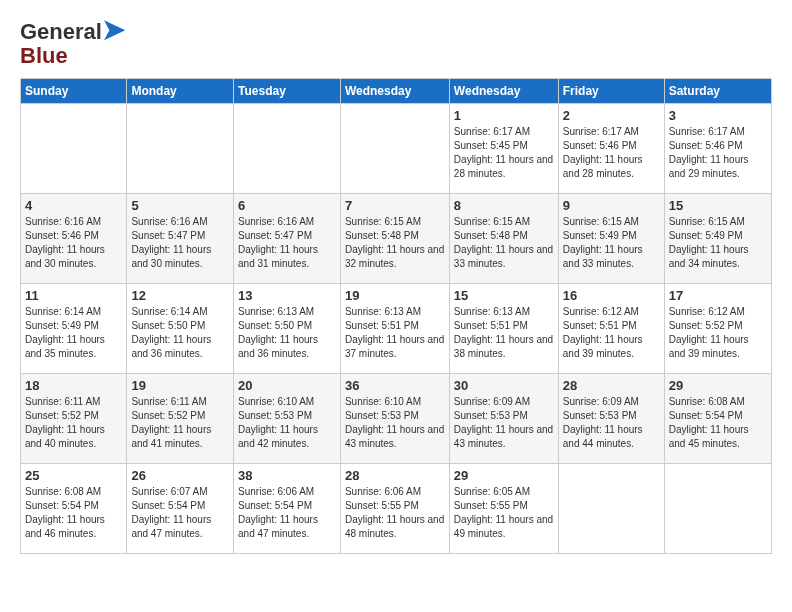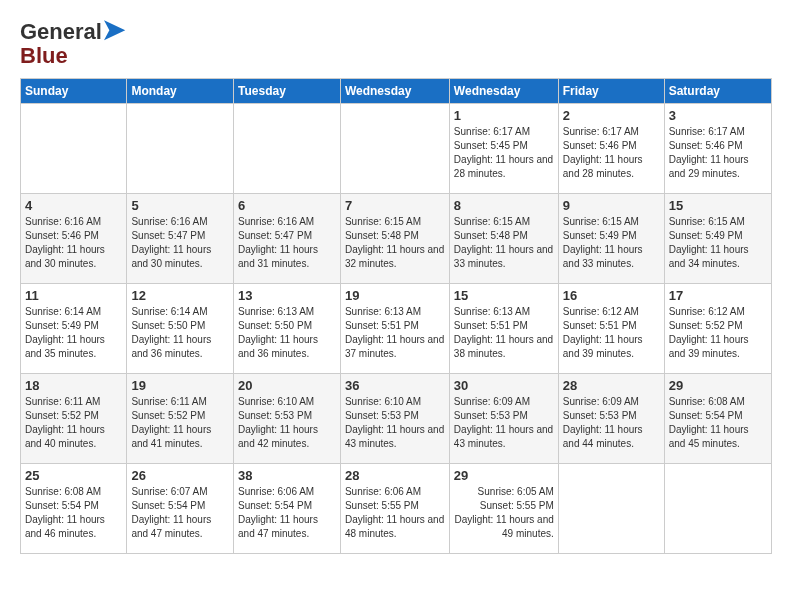--- a/index.html
+++ b/index.html
@@ -227,21 +227,21 @@
 Daylight: 11 hours and 47 minutes.</div>
           </td>
           <td>
             <div class="day-num">28</div>
             <div class="day-info" style="white-space: pre-line;">Sunrise: 6:06 AM
 Sunset: 5:55 PM
 Daylight: 11 hours and 48 minutes.</div>
           </td>
           <td>
             <div class="day-num">29</div>
-            <div class="day-info" style="white-space: pre-line; text-align: right;">Sunrise: 6:05 AM
+            <div class="day-info" style="white-space: pre-line;">Sunrise: 6:05 AM
 Sunset: 5:55 PM
 Daylight: 11 hours and 49 minutes.</div>
           </td>
           <td></td>
           <td></td>
         </tr>
       </tbody>
   </table>
 </div>
 

